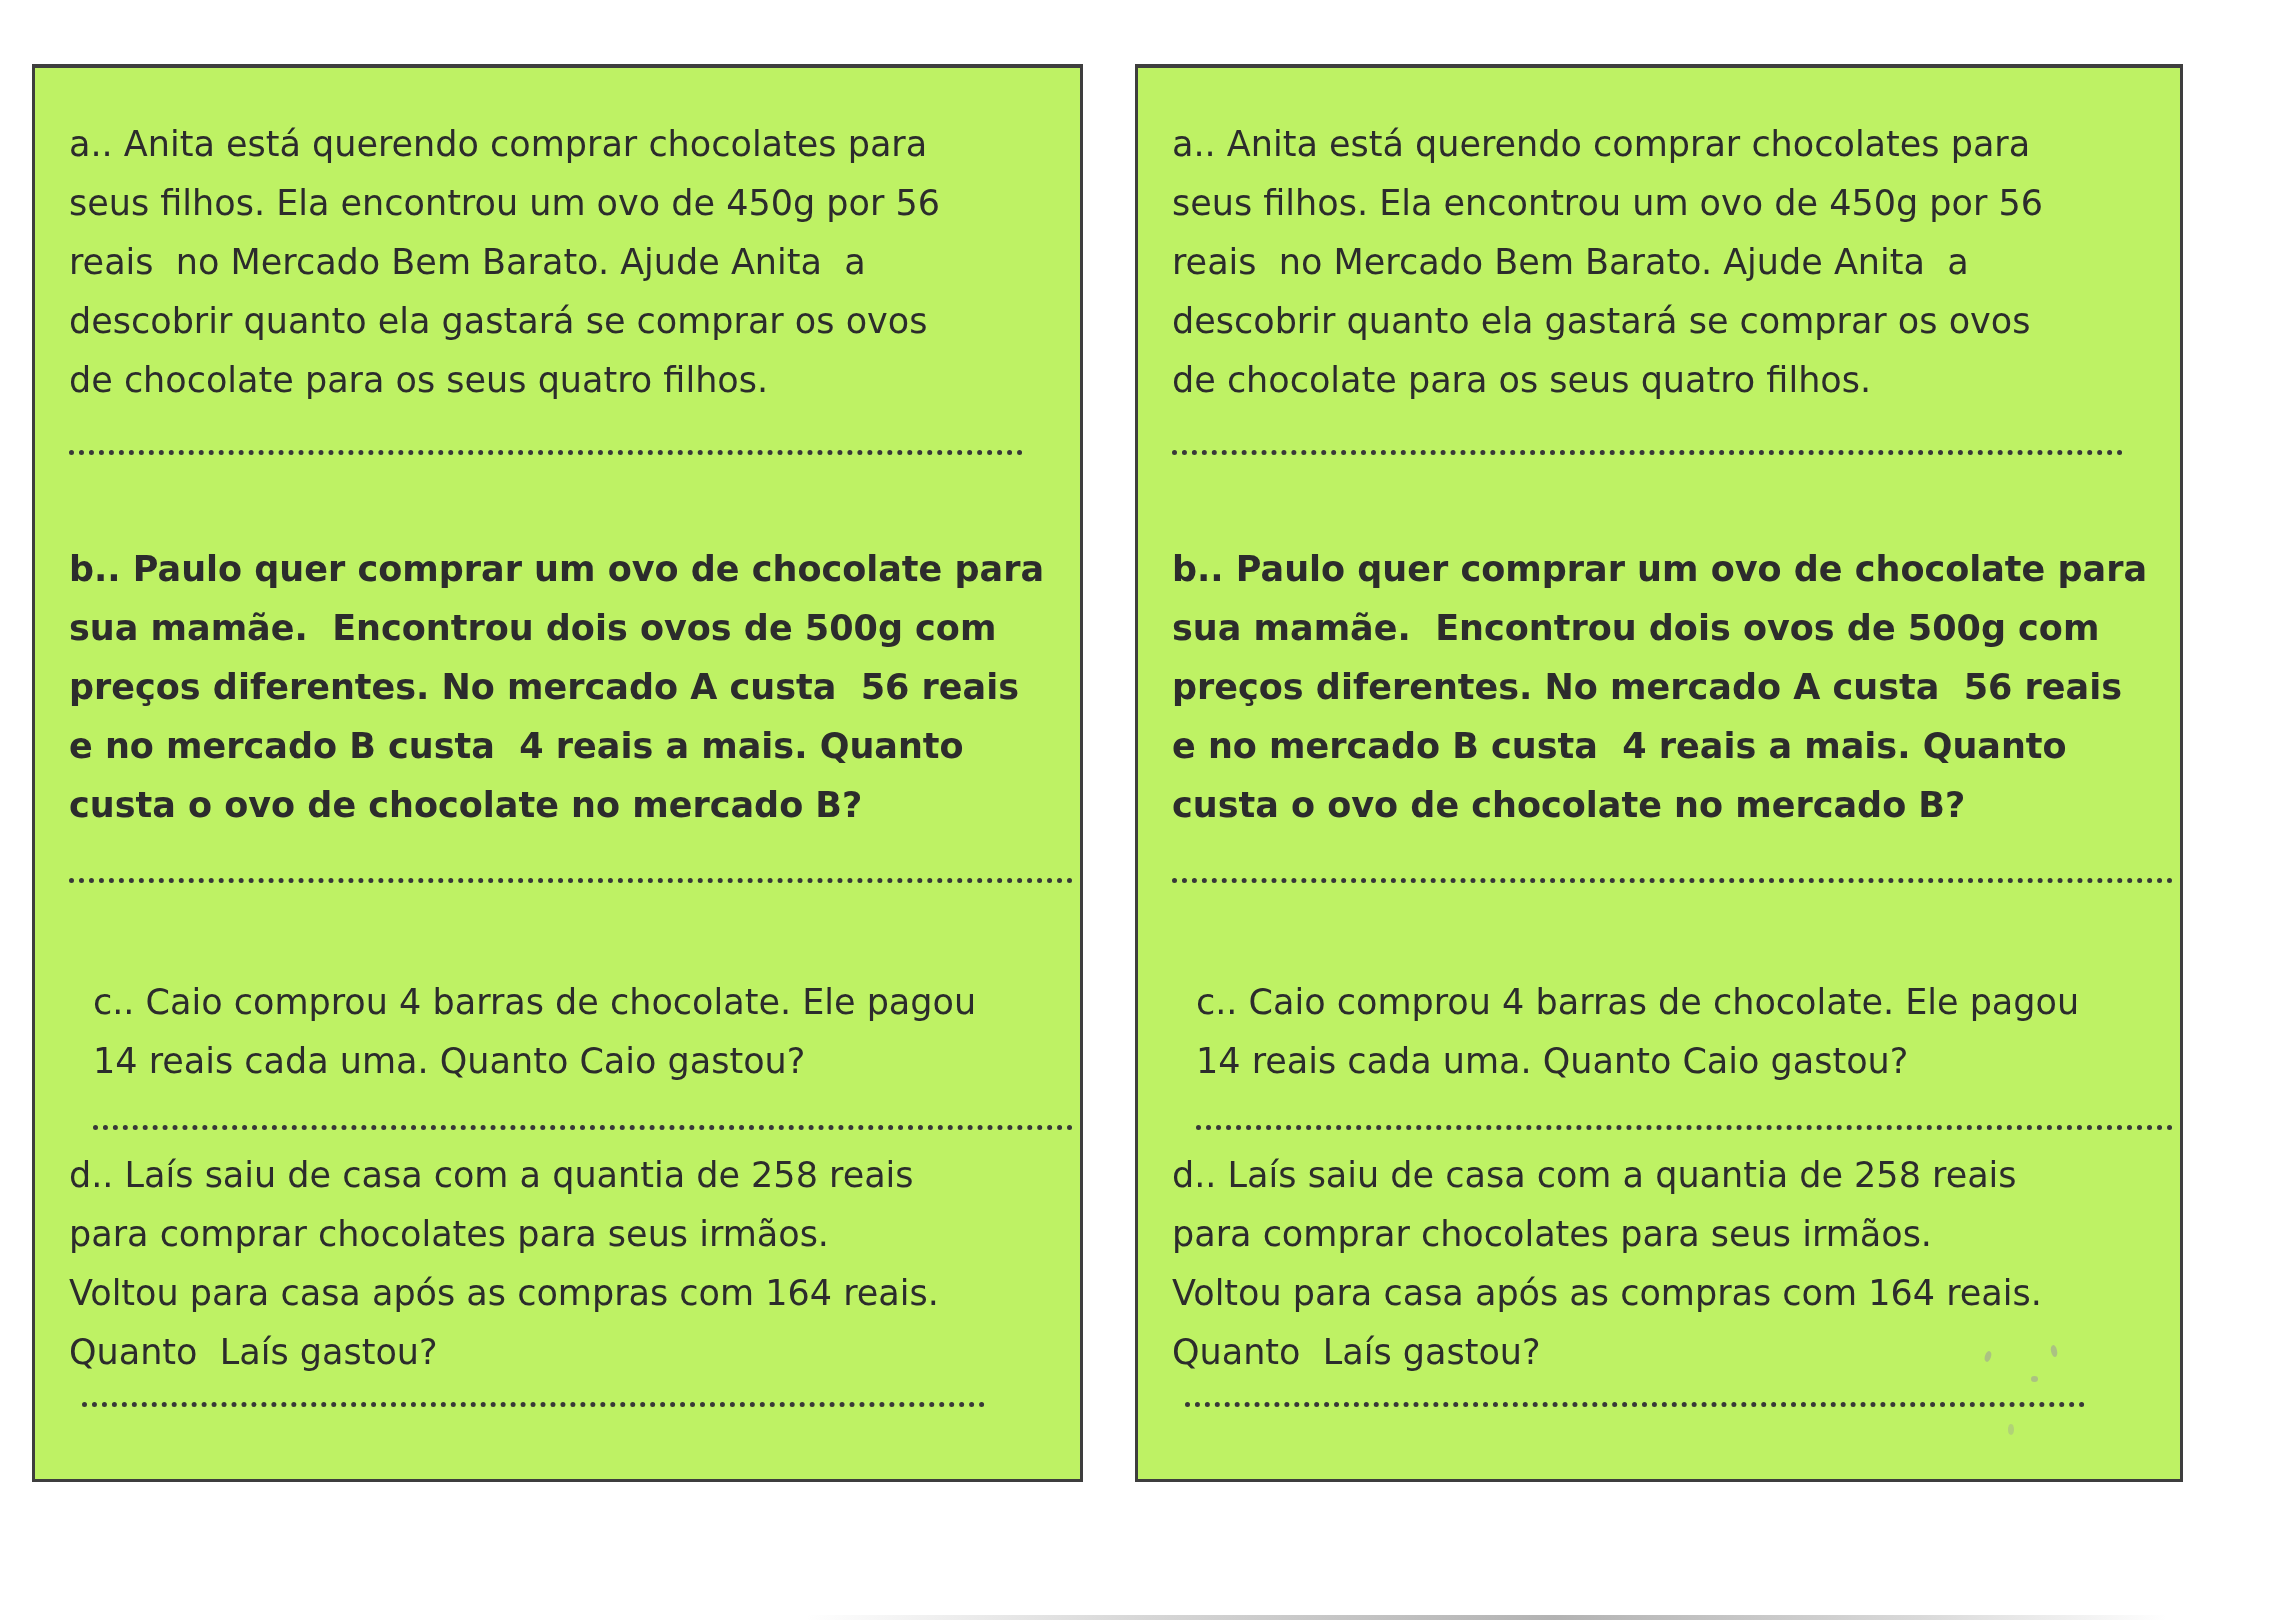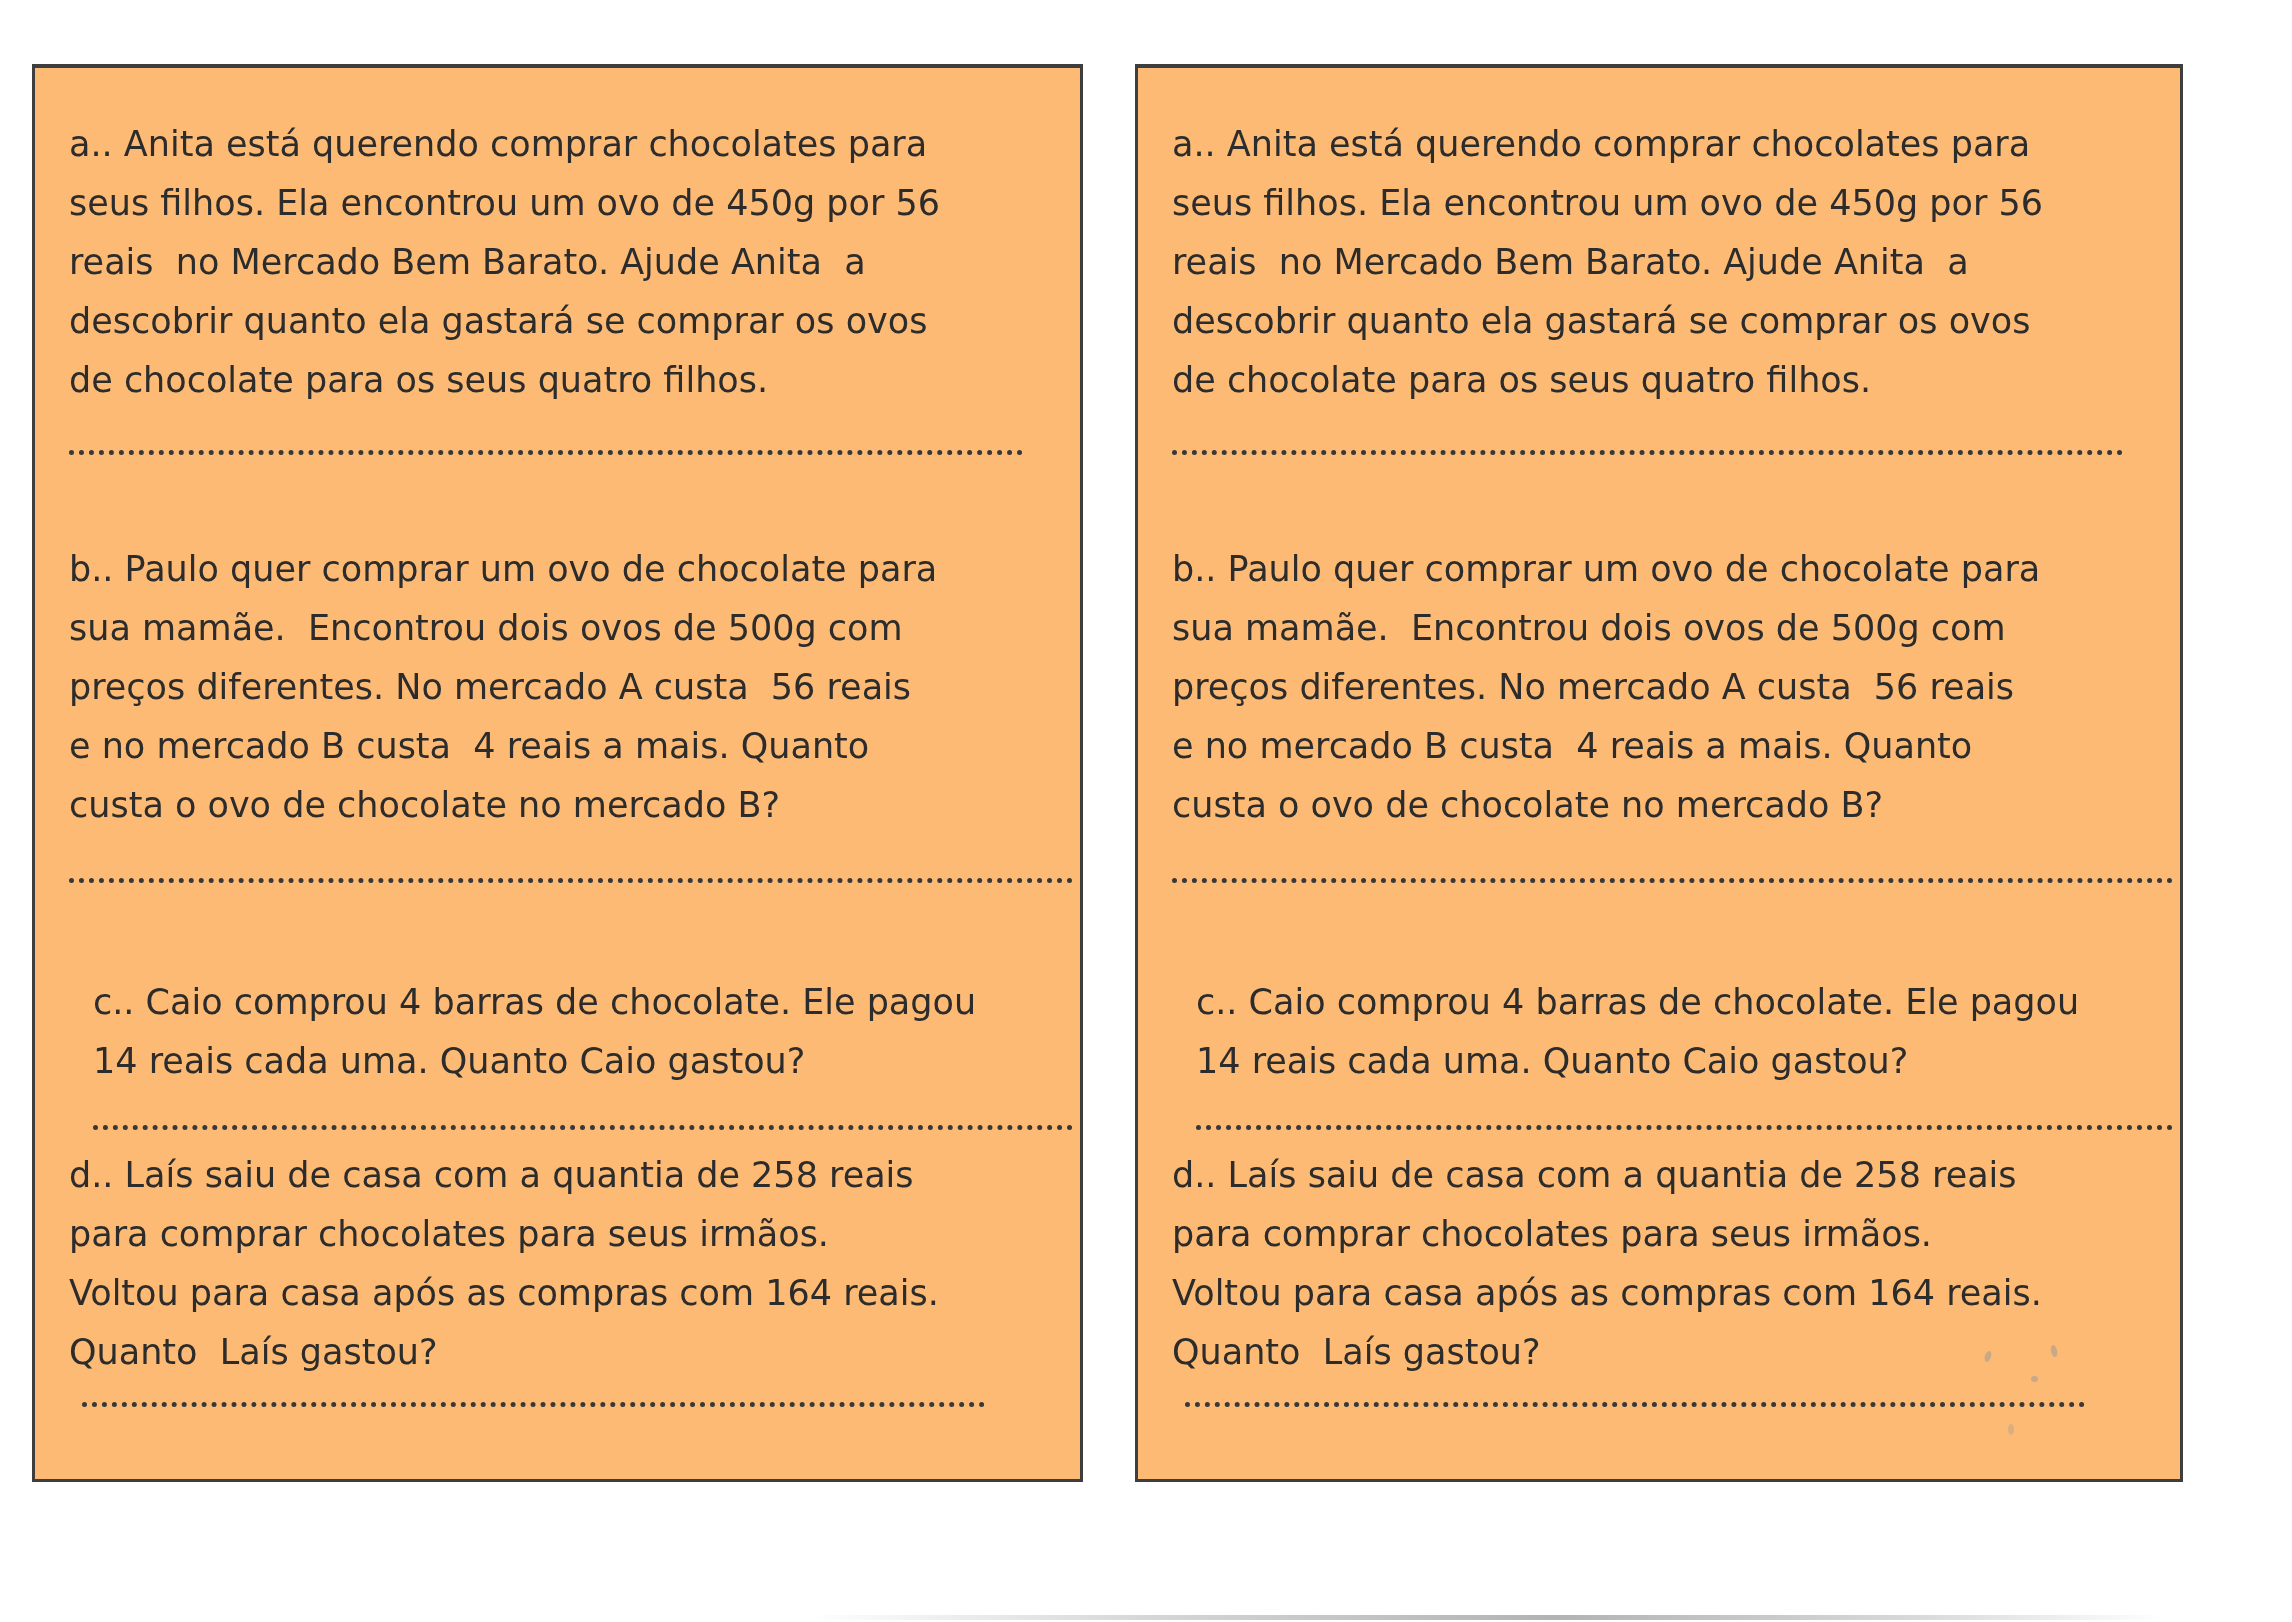--- a/index.html
+++ b/index.html
@@ -8,41 +8,41 @@
     background: #ffffff;
     position: relative;
     font-family: "DejaVu Sans", sans-serif;
     overflow: hidden;
   }
   .panel {
     position: absolute;
     top: 64px;
     height: 1418px;
     box-sizing: border-box;
-    background: #fdba74;
+    background: #bef264;
     border: 3.6px solid #3e3e3e;
     border-top-width: 4.5px;
     padding: 47px 7px 0 34px;
     overflow: hidden;
   }
   .panel-left  { left: 32px;   width: 1051px; }
   .panel-right { left: 1135px; width: 1048px; }
   .line {
     white-space: pre;
     font-size: 35px;
     line-height: 59px;
     color: #2c2c2c;
     letter-spacing: 0;
   }
   .answer-line {
     height: 0;
     border-bottom: 5.4px dotted #383838;
   }
   .problem-a { margin-bottom: 85px; }
-  .problem-b { margin-bottom: 90px; }
+  .problem-b { margin-bottom: 90px; font-weight: bold; }
   .problem-c { margin-bottom: 16px; margin-left: 24px; }
   .problem-d { margin-bottom: 0; }
   .answer-a { width: 95%;  margin-top: 40px; }
   .answer-b { width: 100%; margin-top: 43px; }
   .answer-c { width: 100%; margin-top: 34px; }
   .answer-d { width: 90%;  margin-left: 12.5px; margin-top: 19.7px; }
   .speck {
     position: absolute;
     background: #9a9a9a;
     opacity: 0.55;

